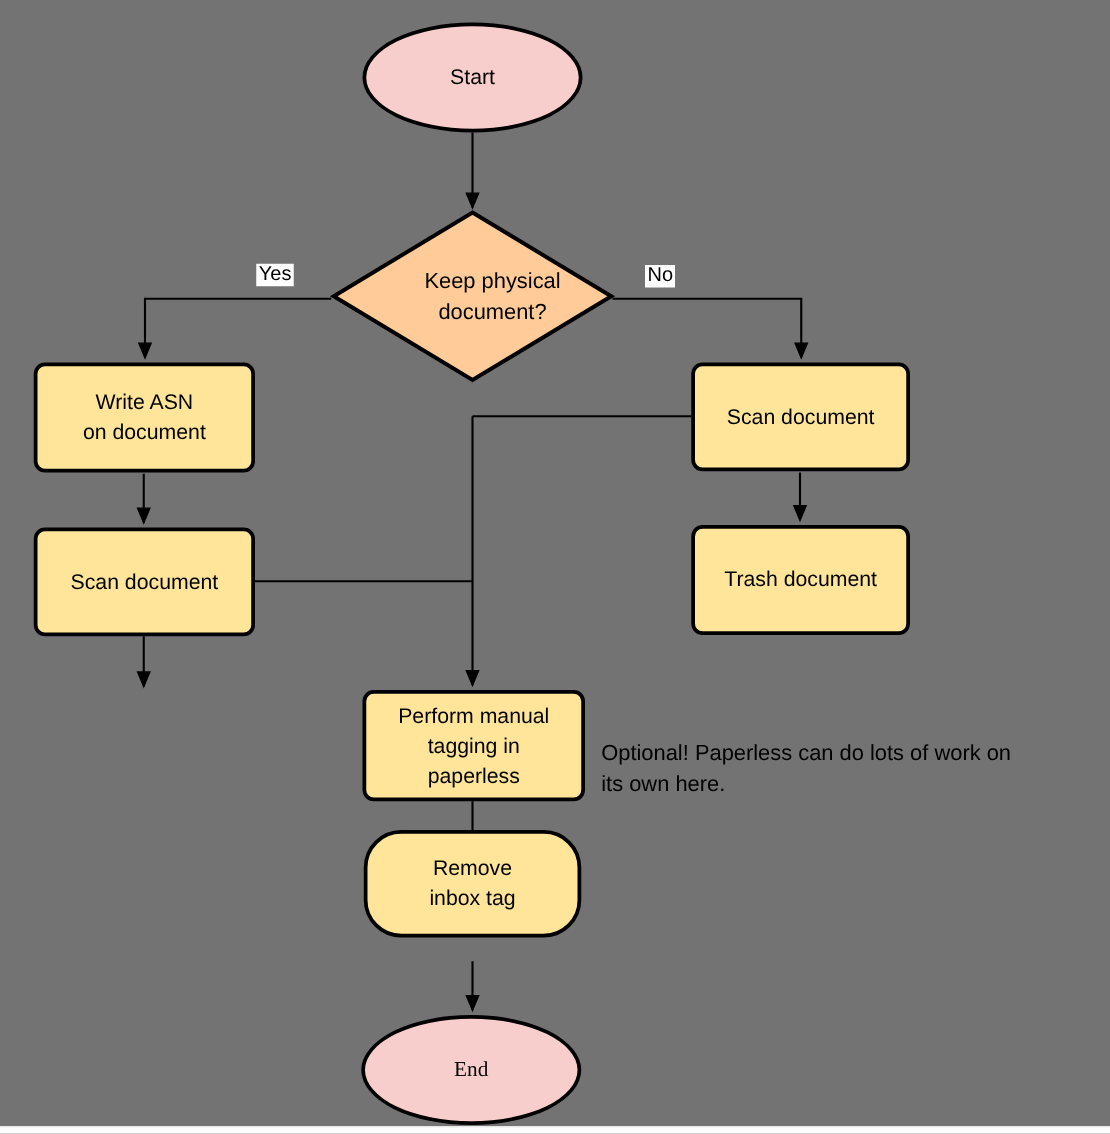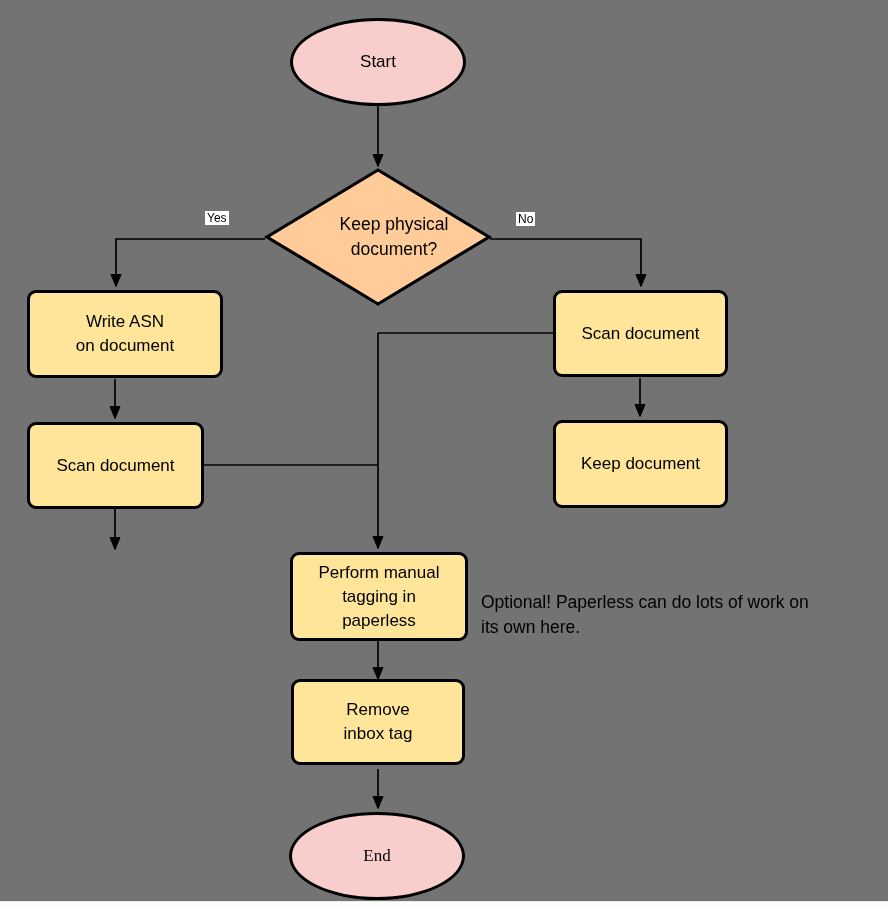--- a/index.html
+++ b/index.html
@@ -59,21 +59,21 @@
     align-items: center;
     justify-content: center;
     text-align: center;
     font-size: 17.5px;
     line-height: 25px;
     white-space: pre-line;
     z-index: 2;
   }
   .edge-label {
     position: absolute;
-    font-size: 12px;
+    font-size: 16px;
     z-index: 2;
     background: #ffffff;
     padding: 0 2px;
   }
   .note {
     position: absolute;
     font-size: 17.5px;
     line-height: 25px;
     white-space: pre-line;
     z-index: 2;
@@ -129,48 +129,48 @@
   <div class="node terminal" style="left:290px; top:18px; width:176px; height:88px;">
     <span>Start</span>
   </div>
 
   <div class="decision-label" style="left:294px; top:203px; width:200px; height:68px;">Keep physical
 document?</div>
 
   <div class="edge-label" style="left:205px; top:211px;">Yes</div>
   <div class="edge-label" style="left:516px; top:212px;">No</div>
 
-  <div class="node" style="left:27px; top:290px; width:196px; height:88px;">
+  <div class="node" style="left:27px; top:290px; width:177px; height:88px;">
     <span>Write ASN
 on document</span>
   </div>
 
   <div class="node" style="left:27px; top:422px; width:177px; height:87px;">
     <span>Scan document</span>
   </div>
 
 
   <div class="node" style="left:553px; top:290px; width:175px; height:87px;">
     <span>Scan document</span>
   </div>
 
   <div class="node" style="left:553px; top:420px; width:175px; height:88px;">
-    <span>Keep document</span>
+    <span>Trash document</span>
   </div>
 
   <div class="node" style="left:290px; top:552px; width:178px; height:89px;">
     <span>Perform manual
 tagging in
 paperless</span>
   </div>
 
   <div class="note" style="left:481px; top:590px; width:402px;">Optional! Paperless can do lots of work on
 its own here.</div>
 
-  <div class="node" style="left:291px; top:679px; width:174px; height:86px;">
+  <div class="node" style="left:291px; top:664px; width:174px; height:86px;border-radius:30px;">
     <span>Remove
 inbox tag</span>
   </div>
 
   <div class="node terminal" style="left:289px; top:812px; width:176px; height:88px;font-family:Liberation Serif, serif;">
     <span>End</span>
   </div>
 
   <div class="bottom-rule"></div>
 </div>

